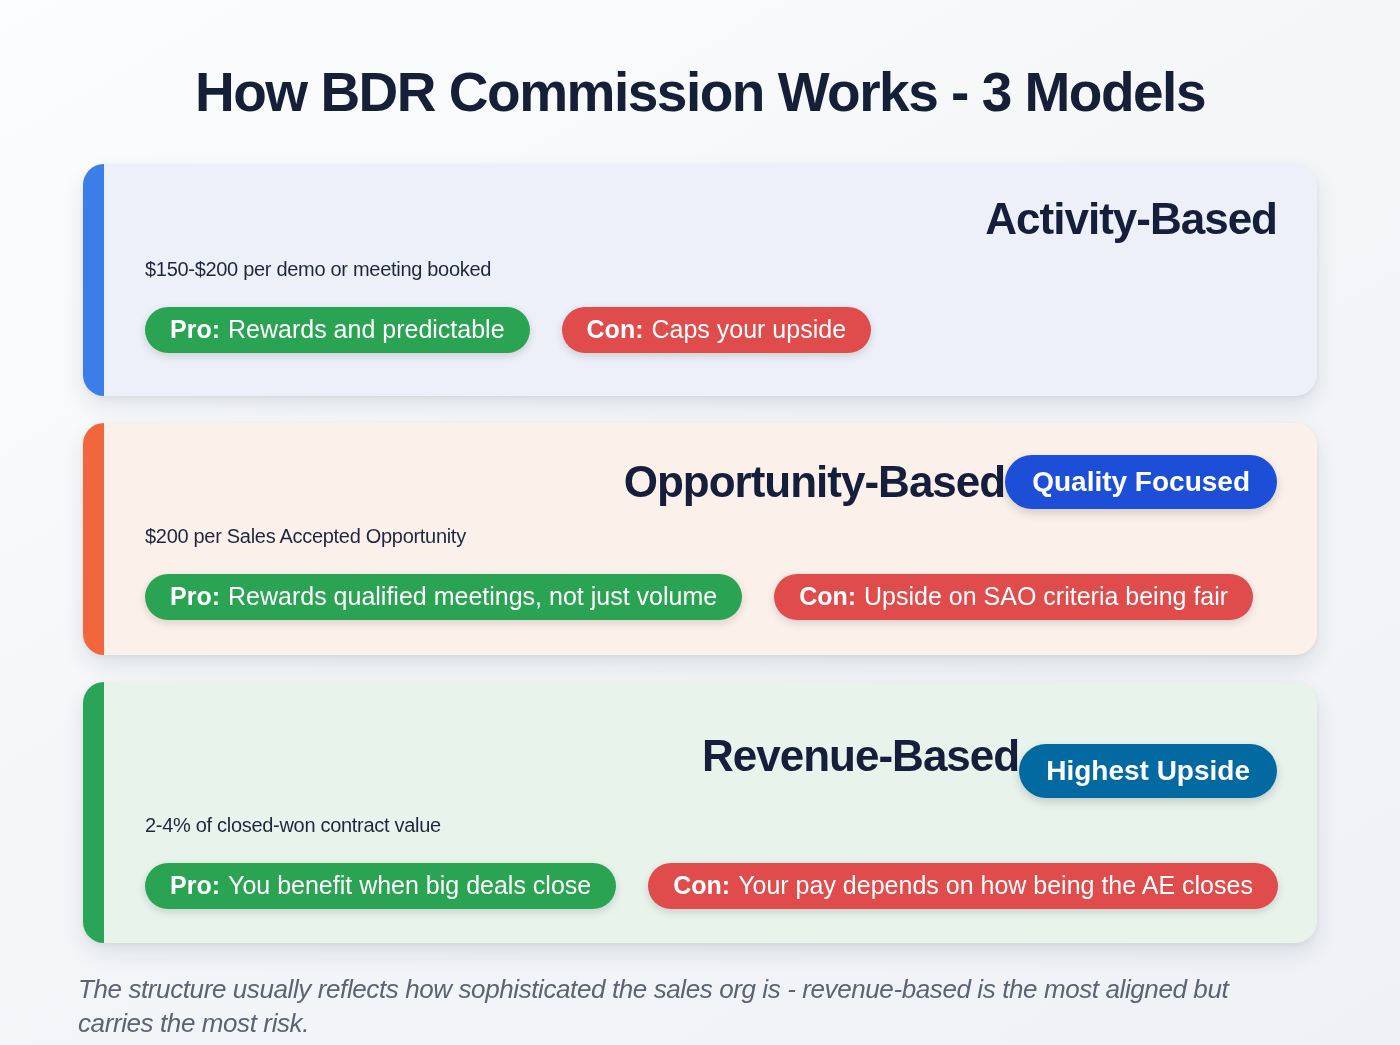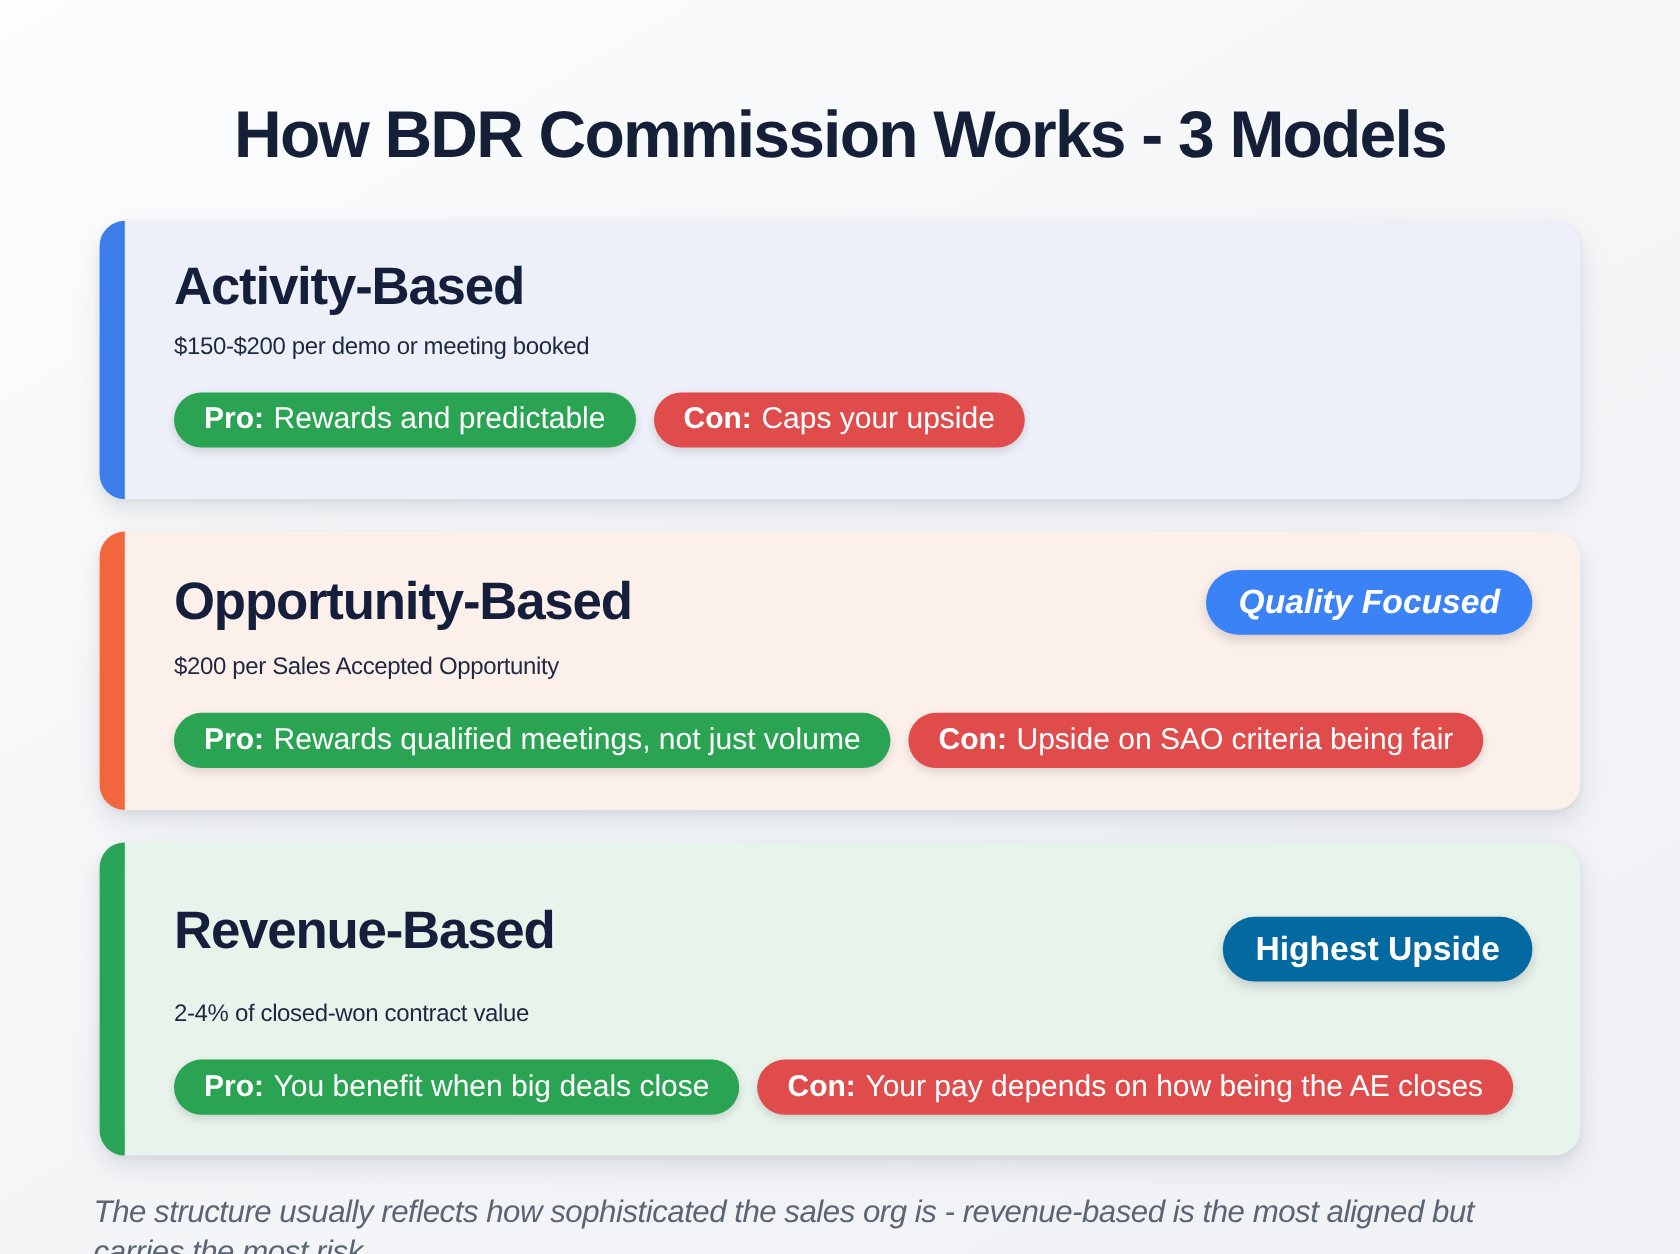--- a/index.html
+++ b/index.html
@@ -3,21 +3,21 @@
 <meta charset="utf-8">
 <style>
   * { margin: 0; padding: 0; box-sizing: border-box; }
   html, body { width: 1400px; height: 1045px; }
   body {
     font-family: "Liberation Sans", "DejaVu Sans", sans-serif;
     background: linear-gradient(150deg, #fcfdfe 0%, #f4f6f8 45%, #eff1f5 100%);
     overflow: hidden;
     color: #172240;
   }
-  .page { width: 1400px; height: 769px; padding-top: 80px; }
+  .page { width: 1400px; height: 769px; padding-top: 60px; }
   h1.title {
     text-align: center;
     font-size: 55px;
     font-weight: bold;
     letter-spacing: -1.5px;
     color: #152038;
     margin-bottom: 40px;
     text-shadow: 0 1px 1px rgba(255,255,255,.6);
   }
   .card {
@@ -30,21 +30,21 @@
     box-shadow: 0 10px 22px rgba(25,35,60,.10), 0 2px 5px rgba(25,35,60,.06);
   }
   .accent {
     position: absolute;
     left: 0; top: 0; bottom: 0;
     width: 21px;
     border-radius: 22px 0 0 22px;
   }
   .card-head {
     display: flex;
-    justify-content: space-between;
+    justify-content: flex-end;
     align-items: center;
   }
   .card-title {
     font-size: 44px;
     font-weight: bold;
     letter-spacing: -1px;
     color: #151f3c;
     line-height: 1.05;
   }
   .badge {
@@ -59,21 +59,21 @@
   }
   .desc {
     font-size: 20px;
     color: #1d2840;
     margin-top: 16px;
     line-height: 1.15;
     letter-spacing: -0.3px;
   }
   .pills {
     display: flex;
-    gap: 15px;
+    gap: 32px;
     margin-top: 26px;
     align-items: flex-end;
   }
   .pill {
     display: inline-flex;
     gap: 8px;
     align-items: baseline;
     color: #ffffff;
     font-size: 25px;
     line-height: 1;
@@ -116,21 +116,21 @@
         <b>Con:</b>
         <span>Caps your upside</span>
       </span>
     </div>
   </section>
 
   <section class="card" style="background: rgb(252, 240, 235);">
     <div class="accent" style="background: rgb(242, 102, 62);"></div>
     <div class="card-head">
       <h2 class="card-title">Opportunity-Based</h2>
-      <span class="badge" style="background: #3b82f6; font-style: italic;">Quality Focused</span>
+      <span class="badge" style="background: #1d4ed8;">Quality Focused</span>
     </div>
     <p class="desc">$200 per Sales Accepted Opportunity</p>
     <div class="pills">
       <span class="pill" style="background: rgb(42, 164, 83);">
         <b>Pro:</b>
         <span>Rewards qualified meetings, not just volume</span>
       </span>
       <span class="pill" style="background: rgb(224, 75, 75);">
         <b>Con:</b>
         <span>Upside on SAO criteria being fair</span>

